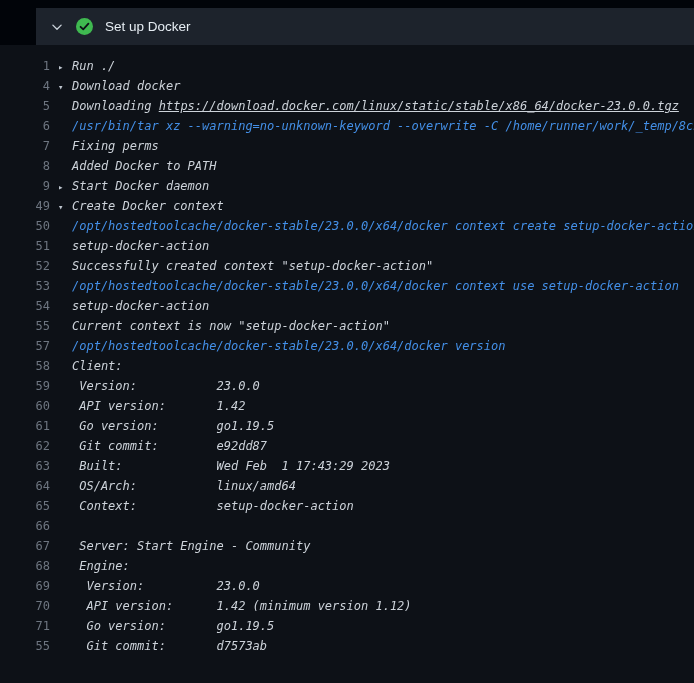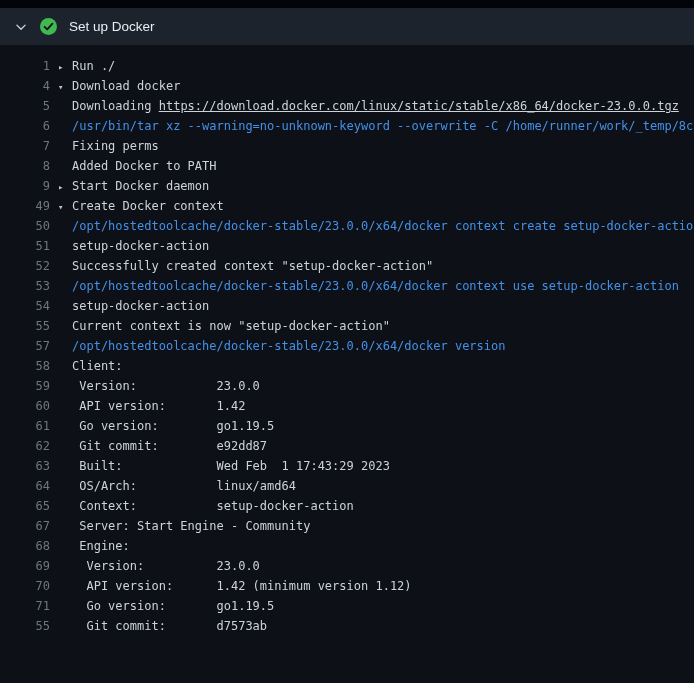--- a/index.html
+++ b/index.html
@@ -9,20 +9,21 @@
     font-family:"Liberation Sans", sans-serif;
   }
   .top-gap { height:8px; background:#010409; }
   .step-header {
     height:37px;
     background:#1d232c;
     display:flex;
     align-items:center;
     padding:4px 14px;
     cursor:pointer;
+    margin-left:36px;
   }
   .chev-wrap { width:14px; display:flex; align-items:center; justify-content:center; }
   .check-wrap { margin-left:12px; display:flex; align-items:center; }
   .step-title {
     margin-left:12px;
     color:#e6edf3;
     font-size:13.5px;
     font-weight:400;
   }
   .log {
@@ -45,20 +46,21 @@
     flex:0 0 50px;
     width:50px;
     text-align:right;
     color:var(--line-number,#6e7681);
     cursor:pointer;
   }
   .line-content {
     flex:1;
     padding-left:22px;
     overflow:hidden;
+    font-style:italic;
   }
   .group .line-content { padding-left:8px; }
   .arrow {
     display:inline-block;
     width:14px;
     font-size:9px;
     color:#bfc7d0;
   }
   .seg-normal { color:var(--log-text,#cdd3da); }
   .seg-command { color:var(--accent-command,#4490e8); }
@@ -106,20 +108,21 @@
       <div class="log-row"><span class="line-num">55</span><span class="line-content"><span class="seg-normal">Current context is now "setup-docker-action"</span></span></div>
       <div class="log-row"><span class="line-num">57</span><span class="line-content"><span class="seg-command">/opt/hostedtoolcache/docker-stable/23.0.0/x64/docker version</span></span></div>
       <div class="log-row"><span class="line-num">58</span><span class="line-content"><span class="seg-normal">Client:</span></span></div>
       <div class="log-row"><span class="line-num">59</span><span class="line-content"><span class="seg-normal"> Version:           23.0.0</span></span></div>
       <div class="log-row"><span class="line-num">60</span><span class="line-content"><span class="seg-normal"> API version:       1.42</span></span></div>
       <div class="log-row"><span class="line-num">61</span><span class="line-content"><span class="seg-normal"> Go version:        go1.19.5</span></span></div>
       <div class="log-row"><span class="line-num">62</span><span class="line-content"><span class="seg-normal"> Git commit:        e92dd87</span></span></div>
       <div class="log-row"><span class="line-num">63</span><span class="line-content"><span class="seg-normal"> Built:             Wed Feb  1 17:43:29 2023</span></span></div>
       <div class="log-row"><span class="line-num">64</span><span class="line-content"><span class="seg-normal"> OS/Arch:           linux/amd64</span></span></div>
       <div class="log-row"><span class="line-num">65</span><span class="line-content"><span class="seg-normal"> Context:           setup-docker-action</span></span></div>
+      <div class="log-row"><span class="line-num">66</span><span class="line-content"></span></div>
       <div class="log-row"><span class="line-num">67</span><span class="line-content"><span class="seg-normal"> Server: Start Engine - Community</span></span></div>
       <div class="log-row"><span class="line-num">68</span><span class="line-content"><span class="seg-normal"> Engine:</span></span></div>
       <div class="log-row"><span class="line-num">69</span><span class="line-content"><span class="seg-normal">  Version:          23.0.0</span></span></div>
       <div class="log-row"><span class="line-num">70</span><span class="line-content"><span class="seg-normal">  API version:      1.42 (minimum version 1.12)</span></span></div>
       <div class="log-row"><span class="line-num">71</span><span class="line-content"><span class="seg-normal">  Go version:       go1.19.5</span></span></div>
       <div class="log-row"><span class="line-num">55</span><span class="line-content"><span class="seg-normal">  Git commit:       d7573ab</span></span></div>
     </div>
 </div>
 
 </body></html>

